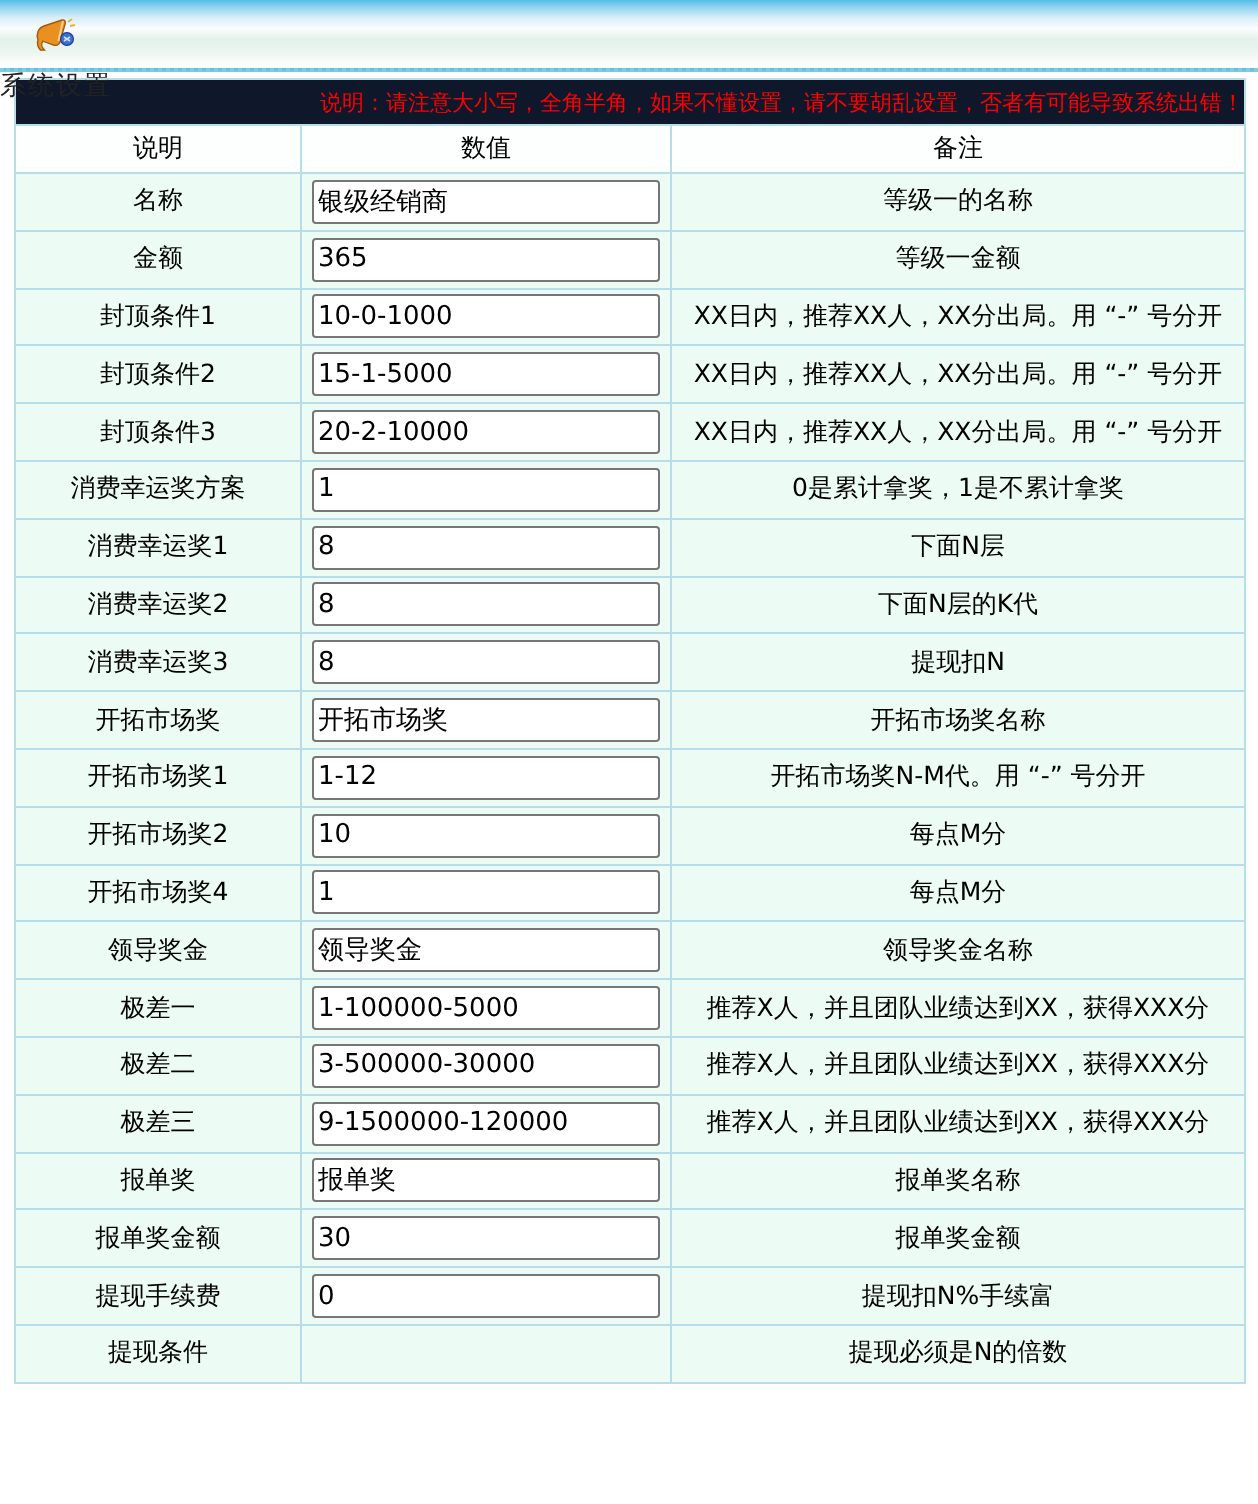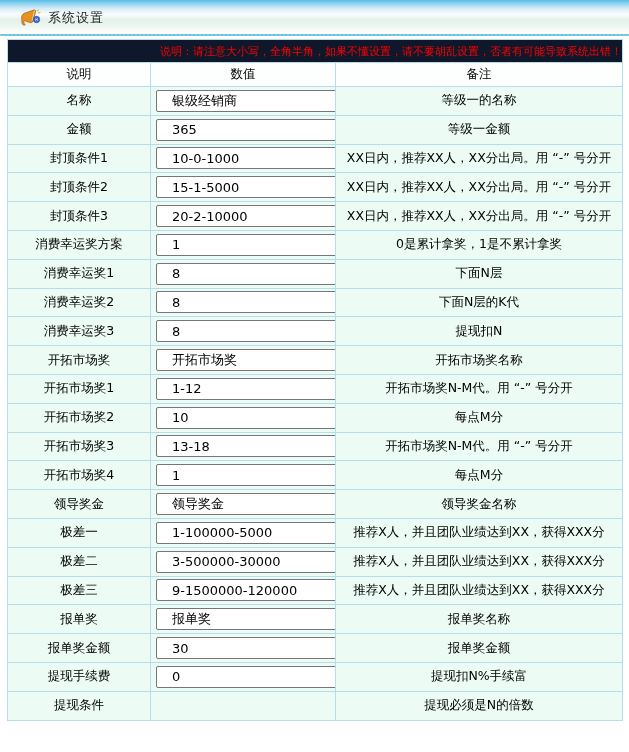--- a/index.html
+++ b/index.html
@@ -15,25 +15,26 @@
   .page-header {
     position: relative;
     height: 34px;
     background: linear-gradient(180deg,
       #55bde8 0%, #8ed2ef 10%, #d8eef8 26%, #fbfdfe 42%,
       #e4f1ea 58%, #e9f5ee 74%, #f7fbf8 88%, #ffffff 100%);
     border-bottom: 2px dotted #7fcede;
   }
   .header-inner {
     position: absolute;
-    left: 20px;
+    left: 0;
     top: 8px;
     display: flex;
     align-items: center;
     gap: 6px;
+    flex-direction: column;
   }
   .app-icon { width: 22px; height: 20px; display: inline-block; }
   .page-title {
     font-size: 13px;
     color: #222222;
     letter-spacing: 1px;
   }
   
   table.settings {
     border-collapse: collapse;
@@ -76,21 +77,21 @@
 
   input.val-input {
     width: 168px;
     height: 18px;
     border: 1px solid #767676;
     border-radius: 2px;
     background: #ffffff;
     font-size: 13px;
     font-family: "DejaVu Sans", "Liberation Sans", sans-serif;
     color: #000000;
-    padding: 1px 15px;
+    padding: 1px 2px;
     margin: 0;
     display: inline-block;
     vertical-align: middle;
   }
 </style>
 </head>
 <body>
 
 <div class="page-header">
   <div class="header-inner">
@@ -190,25 +191,20 @@
     <td class="cell-value"><input type="text" class="val-input" value="1-12" style=""></td>
     <td class="cell-remark">开拓市场奖N-M代。用 “-” 号分开</td>
   </tr>
 
   <tr class="data-row">
     <td class="cell-label">开拓市场奖2</td>
     <td class="cell-value"><input type="text" class="val-input" value="10" style=""></td>
     <td class="cell-remark">每点M分</td>
   </tr>
 
-  <tr class="data-row">
-    <td class="cell-label">开拓市场奖3</td>
-    <td class="cell-value"><input type="text" class="val-input" value="13-18" style=""></td>
-    <td class="cell-remark">开拓市场奖N-M代。用 “-” 号分开</td>
-  </tr>
 
   <tr class="data-row">
     <td class="cell-label">开拓市场奖4</td>
     <td class="cell-value"><input type="text" class="val-input" value="1" style=""></td>
     <td class="cell-remark">每点M分</td>
   </tr>
 
   <tr class="data-row">
     <td class="cell-label">领导奖金</td>
     <td class="cell-value"><input type="text" class="val-input" value="领导奖金" style=""></td>

